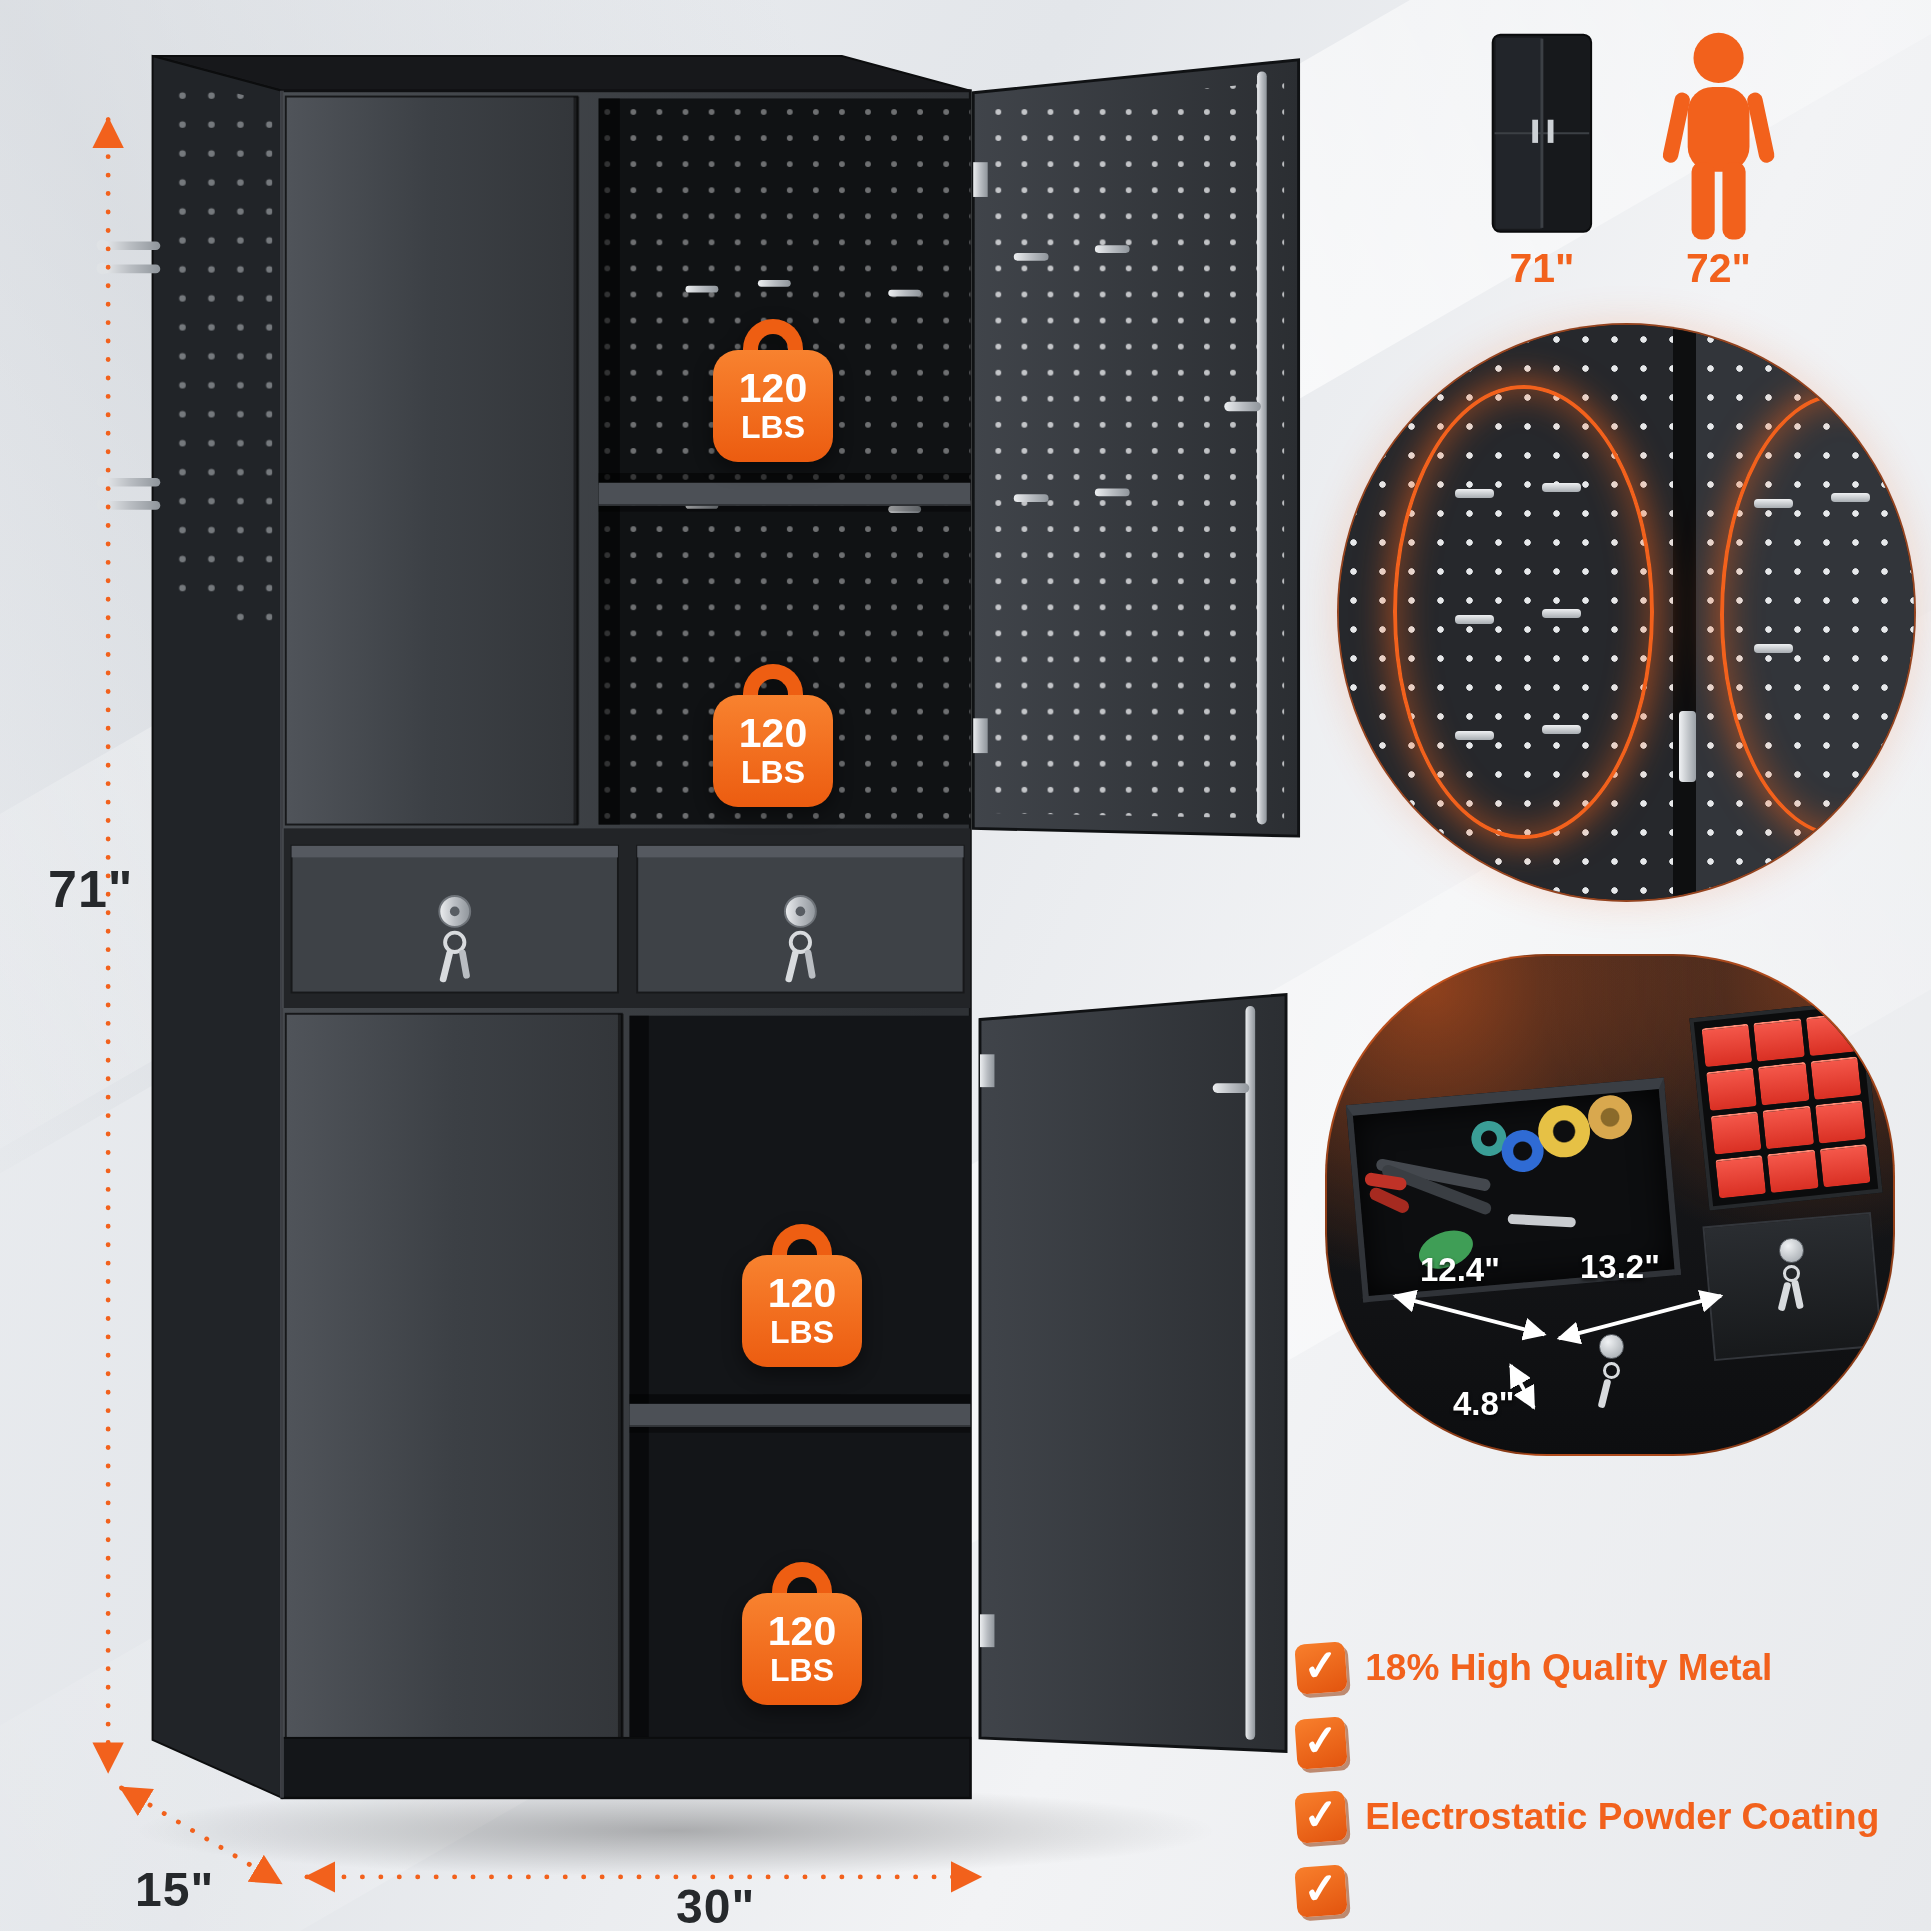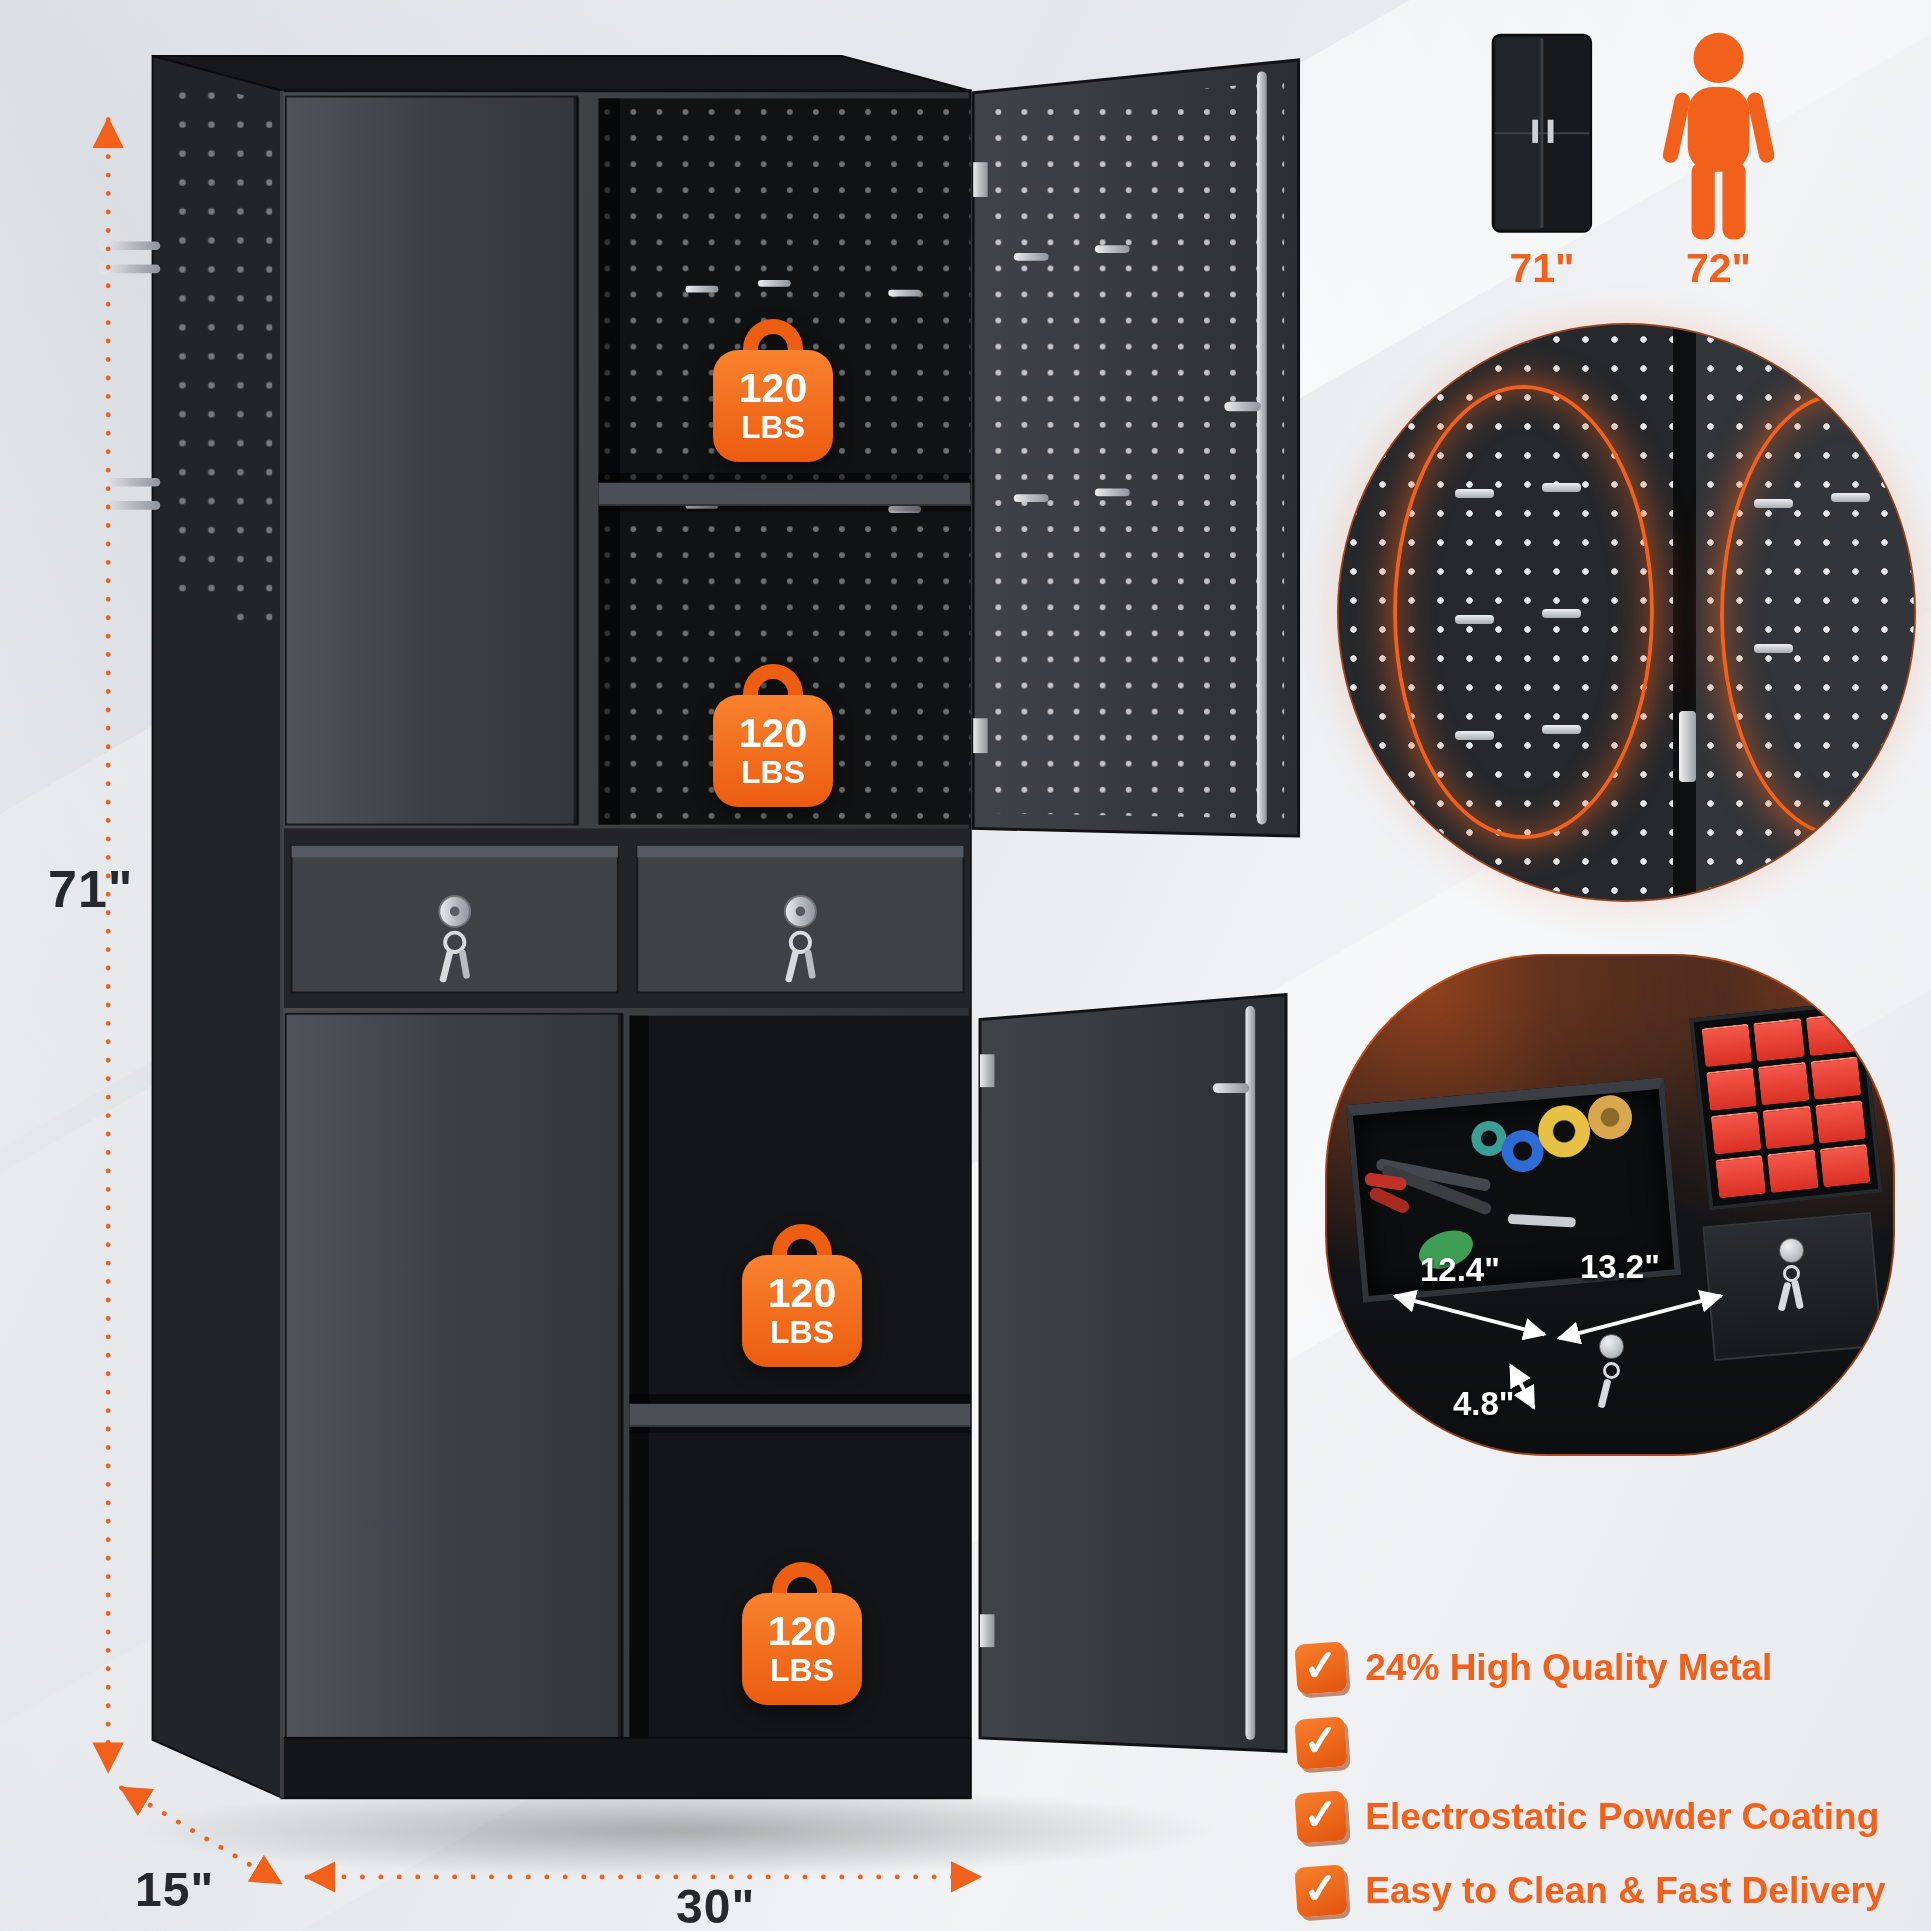--- a/index.html
+++ b/index.html
@@ -344,34 +344,33 @@
 
     <div class="inset-label" style="left:93px; top:295px;">12.4"</div>
     <div class="inset-label" style="left:253px; top:292px;">13.2"</div>
     <div class="inset-label" style="left:126px; top:429px;">4.8"</div>
   </div>
 
   <div class="feature" style="top:1641px;">
     <div class="fcheck">
         <span>✓</span>
       </div>
-    <div class="ftext">24% High Quality Metal</div>
+    <div class="ftext">18% High Quality Metal</div>
   </div>
   <div class="feature" style="top:1716px;">
     <div class="fcheck">
         <span>✓</span>
       </div>
   </div>
   <div class="feature" style="top:1790px;">
     <div class="fcheck">
         <span>✓</span>
       </div>
     <div class="ftext">Electrostatic Powder Coating</div>
   </div>
   <div class="feature" style="top:1864px;">
     <div class="fcheck">
         <span>✓</span>
       </div>
-    <div class="ftext">Easy to Clean &amp; Fast Delivery</div>
   </div>
 
 </div>
 
 
 </body></html>

